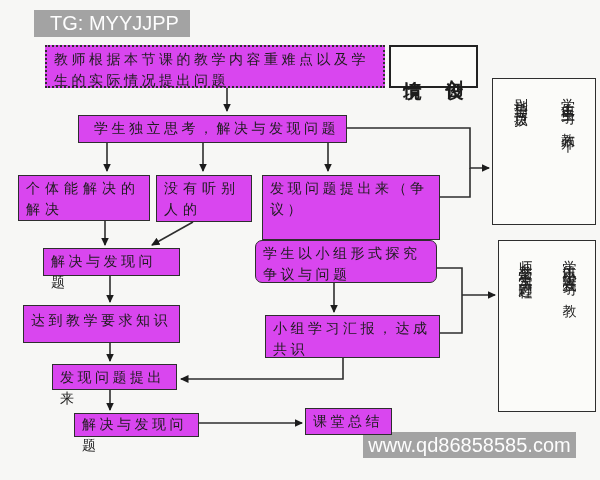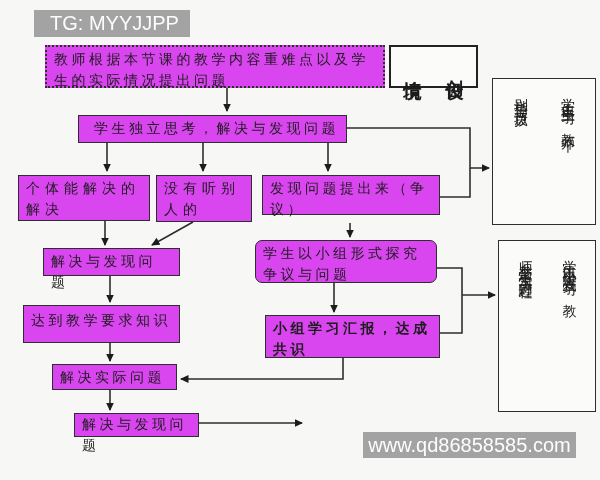--- a/index.html
+++ b/index.html
@@ -98,33 +98,34 @@
     <span class="vcol">别指导与点拨</span>
     <span class="vcol">学生自主学习，教师个</span>
   </div>
 
   <div class="node" style="left:78px;top:115px;width:269px;height:28px;text-align:right;">学生独立思考，解决与发现问题</div>
 
   <div class="node wide-space" style="left:18px;top:175px;width:132px;height:46px;">个体能解决的解决</div>
 
   <div class="node wide-space" style="left:156px;top:175px;width:96px;height:47px;">没有听别人的</div>
 
-  <div class="node" style="left:262px;top:175px;width:178px;height:40px;">发现问题提出来（争议）</div>
+  <div class="node" style="left:262px;top:175px;width:178px;height:65px;">发现问题提出来（争议）</div>
 
   <div class="node" style="left:43px;top:248px;width:137px;height:28px;">解决与发现问题</div>
 
   <div class="node" style="left:23px;top:305px;width:157px;height:38px;padding-top:4px;">达到教学要求知识</div>
 
-  <div class="node" style="left:52px;top:364px;width:125px;height:26px;">解决实际问题</div>
+  <div class="node" style="left:52px;top:364px;width:125px;height:26px;">发现问题提出来</div>
 
   <div class="node" style="left:74px;top:413px;width:125px;height:24px;padding-top:0;">解决与发现问题</div>
 
   <div class="node" style="left:255px;top:240px;width:182px;height:43px;border-radius:7px;">学生以小组形式探究争议与问题</div>
 
-  <div class="node" style="left:265px;top:315px;width:175px;height:43px;font-weight:bold;">小组学习汇报，达成共识</div>
+  <div class="node" style="left:265px;top:315px;width:175px;height:43px;">小组学习汇报，达成共识</div>
 
+  <div class="node" style="left:305px;top:408px;width:87px;height:27px;">课堂总结</div>
 
   <div class="vnode" style="left:498px;top:240px;width:98px;height:172px;">
     <span class="vcol">师参与学生学习的过程</span>
     <span class="vcol">学生以小组方式学习，教</span>
   </div>
 
 </div>
 
 </body></html>

